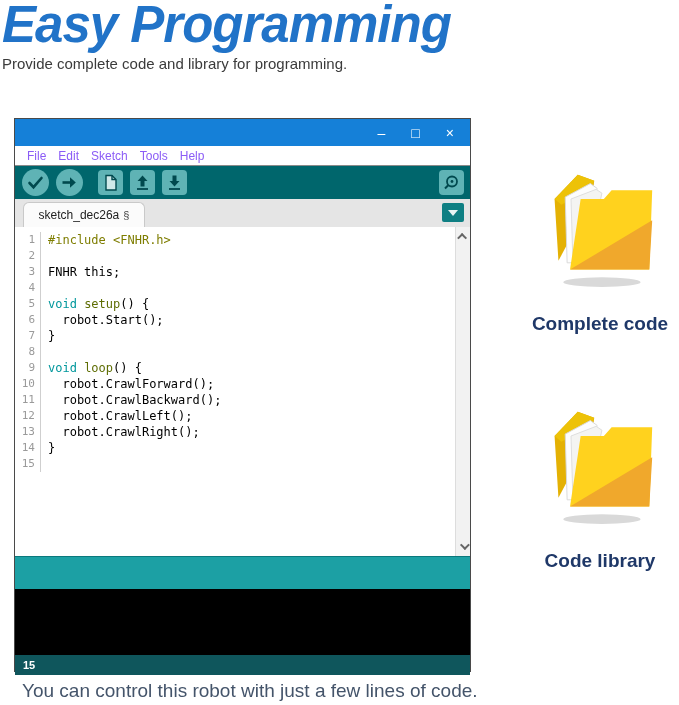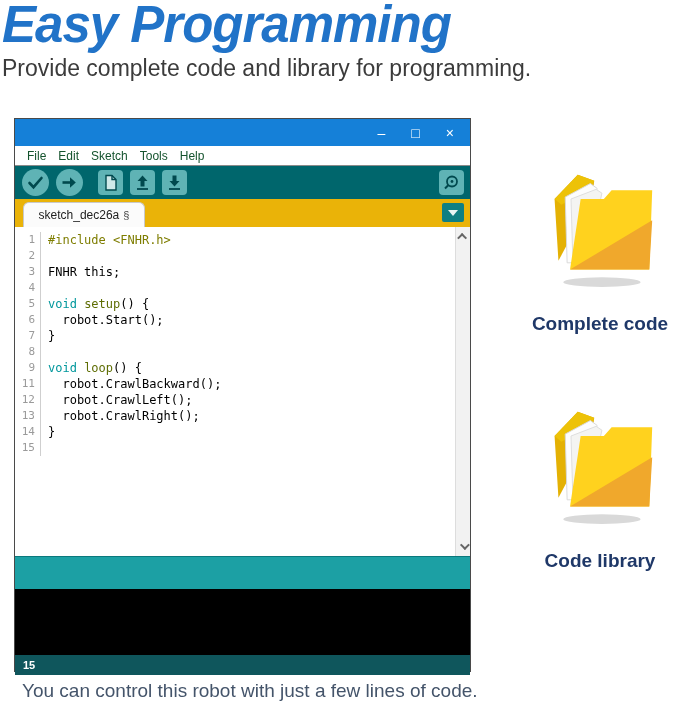--- a/index.html
+++ b/index.html
@@ -1,40 +1,40 @@
 <!DOCTYPE html>
 <html><head>
 <meta charset="utf-8">
 <style>
   * { margin:0; padding:0; box-sizing:border-box; }
   html,body { width:679px; height:705px; background:#ffffff; font-family:"Liberation Sans", sans-serif; overflow:hidden; }
   .abs { position:absolute; }
 
   
   #page-title { left:2px; top:-4px; font-size:51px; line-height:58px; font-weight:bold; font-style:italic; color:#2173C8; letter-spacing:-1px; white-space:nowrap; }
-  #page-subtitle { left:2px; top:55px; font-size:23px; color:#3b3b3b; white-space:nowrap; }
+  #page-subtitle { left:2px; top:55px; font-size:15px; color:#3b3b3b; white-space:nowrap; }
 
   
   #ide-window { left:14px; top:118px; width:457px; height:554px; border:1px solid #4a4a4a; background:#fff; }
   .titlebar { height:27px; background:#1580D8; display:flex; align-items:center; justify-content:flex-end; }
   .win-controls { display:flex; align-items:center; gap:26px; margin-right:16px; color:#fff; }
   .win-controls span { font-size:14px; line-height:14px; cursor:default; }
   .ctl-max { font-size:12px; }
 
   .menubar { height:20px; background:#fff; border-bottom:1px solid #8a8a8a; display:flex; align-items:center; padding-left:6px; }
-  .menu-item { font-size:12px; color:#14532d; padding:0 6px; }
+  .menu-item { font-size:12px; color:#8b5cf6; padding:0 6px; }
 
   .toolbar { height:33px; background:#00666C; display:flex; align-items:center; padding-left:7px; gap:7px; position:relative; }
   .tbtn { background:#5FB3B5; display:flex; align-items:center; justify-content:center; flex:none; }
   .tbtn.circle { width:27px; height:27px; border-radius:50%; }
   .tbtn.square { width:25px; height:25px; border-radius:4px; }
   .tbtn.gap { margin-left:8px; }
   .tbtn.right { position:absolute; right:6px; top:4px; }
 
-  .tabstrip { height:28px; background:#eab308; position:relative; }
+  .tabstrip { height:28px; background:#e5e5e5; position:relative; }
   .tab { position:absolute; left:8px; bottom:0; width:122px; height:25px; background:#FBFBFB; border:1px solid #c9c9c9; border-bottom:none; border-radius:6px 6px 0 0; display:flex; align-items:center; justify-content:center; gap:4px; }
   .tab-label { font-size:12px; color:#222; }
   .tab-mod { font-size:11px; color:#444; }
   .tabmenu-btn { position:absolute; right:6px; top:4px; width:22px; height:19px; background:#0F7F83; border-radius:2px; display:flex; align-items:center; justify-content:center; }
   .tri-down { width:0; height:0; border-left:5px solid transparent; border-right:5px solid transparent; border-top:6px solid #E8F4F4; }
 
   .code-area { height:329px; background:#fff; position:relative; padding-top:5px; overflow:hidden; }
   .code-line { display:flex; height:16px; white-space:pre; font-family:"DejaVu Sans Mono", monospace; }
   .ln { width:26px; flex:none; text-align:right; padding-right:5px; color:#9a9a9a; font-size:11px; line-height:16px; border-right:1px solid #cfcfcf; }
   .lt { padding-left:7px; font-size:12px; line-height:16px; color:#000; }
@@ -148,20 +148,21 @@
     </div>
   <div class="code-line"><span class="ln">1</span><span class="lt"><span class="tok-preprocessor">#include &lt;FNHR.h&gt;</span></span></div>
       <div class="code-line"><span class="ln">2</span><span class="lt"></span></div>
       <div class="code-line"><span class="ln">3</span><span class="lt"><span class="tok-plain">FNHR this;</span></span></div>
       <div class="code-line"><span class="ln">4</span><span class="lt"></span></div>
       <div class="code-line"><span class="ln">5</span><span class="lt"><span class="tok-keyword">void </span><span class="tok-function">setup</span><span class="tok-plain">() {</span></span></div>
       <div class="code-line"><span class="ln">6</span><span class="lt"><span class="tok-plain">  robot.Start();</span></span></div>
       <div class="code-line"><span class="ln">7</span><span class="lt"><span class="tok-plain">}</span></span></div>
       <div class="code-line"><span class="ln">8</span><span class="lt"></span></div>
       <div class="code-line"><span class="ln">9</span><span class="lt"><span class="tok-keyword">void </span><span class="tok-function">loop</span><span class="tok-plain">() {</span></span></div>
+      <div class="code-line"><span class="ln">10</span><span class="lt"><span class="tok-plain">  robot.CrawlForward();</span></span></div>
       <div class="code-line"><span class="ln">11</span><span class="lt"><span class="tok-plain">  robot.CrawlBackward();</span></span></div>
       <div class="code-line"><span class="ln">12</span><span class="lt"><span class="tok-plain">  robot.CrawlLeft();</span></span></div>
       <div class="code-line"><span class="ln">13</span><span class="lt"><span class="tok-plain">  robot.CrawlRight();</span></span></div>
       <div class="code-line"><span class="ln">14</span><span class="lt"><span class="tok-plain">}</span></span></div>
       <div class="code-line"><span class="ln">15</span><span class="lt"></span></div>
     </div>
 
   <div class="teal-strip"></div>
   <div class="console"></div>
   <div class="statusbar">

